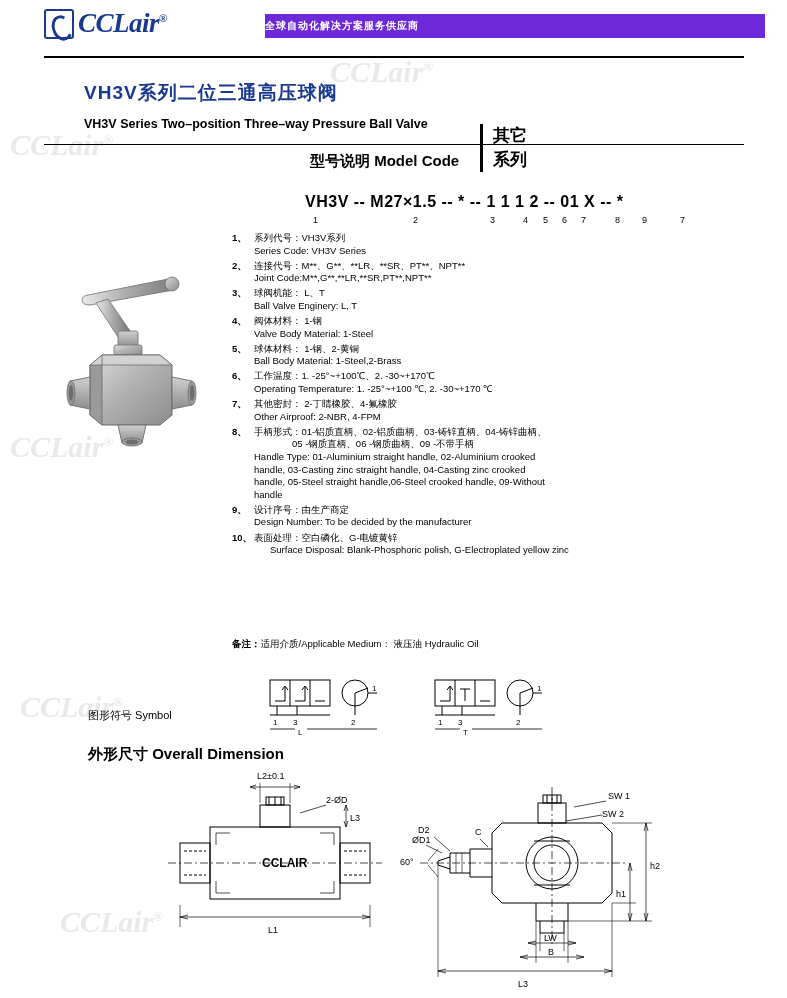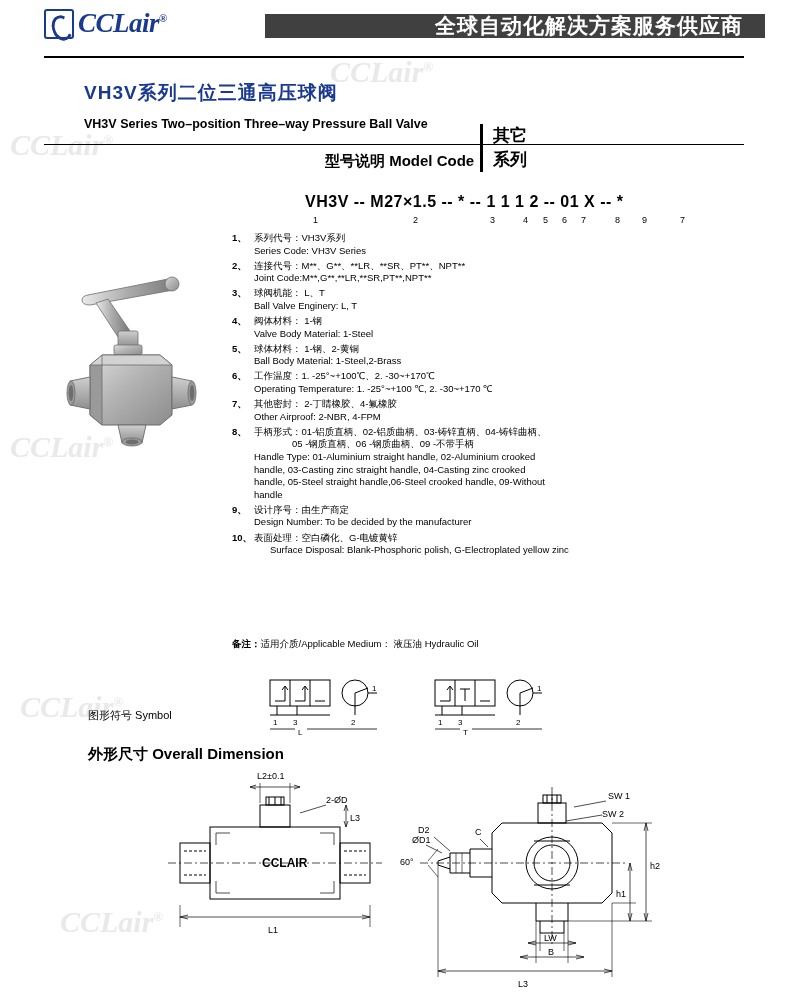--- a/index.html
+++ b/index.html
@@ -54,23 +54,23 @@
     transform:rotate(-20deg);
   }
   .logo-text {
     font-family:"Liberation Serif", serif; font-weight:bold; font-style:italic;
     font-size:27px; color:#1a3a8f; letter-spacing:-0.5px;
   }
   .logo-reg { font-size:11px; vertical-align:super; color:#1a3a8f; font-style:normal; }
 
   .header-bar {
     position:absolute; left:265px; top:14px; width:500px; height:24px;
-    background:#404040;
-    color:#fff; font-size:21px; font-weight:bold;
-    display:flex; align-items:center; justify-content:flex-end;
+    background:#6d28d9;
+    color:#fff; font-size:10px; font-weight:bold;
+    display:flex; align-items:center; justify-content:flex-start;
     padding-right:22px; letter-spacing:1px;
   }
 
   .rule {
     position:absolute; left:44px; width:700px; height:2px; background:#000;
   }
   .rule-top { top:56px; }
   .rule-mid { top:144px; height:1px; }
 
   
@@ -86,21 +86,21 @@
 
   .series-box {
     position:absolute; left:480px; top:78px;
     padding-left:10px; border-left:3px solid #000;
     font-size:17px; line-height:24px; font-weight:bold;margin-top:46px;
   }
 
   
   .model-title {
     position:absolute; left:310px; top:152px;
-    font-size:15px; font-weight:bold;margin-left:15px;
+    font-size:15px; font-weight:bold;
   }
   .model-code {
     position:absolute; left:305px; top:193px;
     font-size:16px; font-weight:bold; letter-spacing:0.5px;
   }
   .model-nums {
     position:absolute; left:305px; top:215px;
     width:390px; font-size:9px;
   }
   .model-nums span { position:absolute; }

